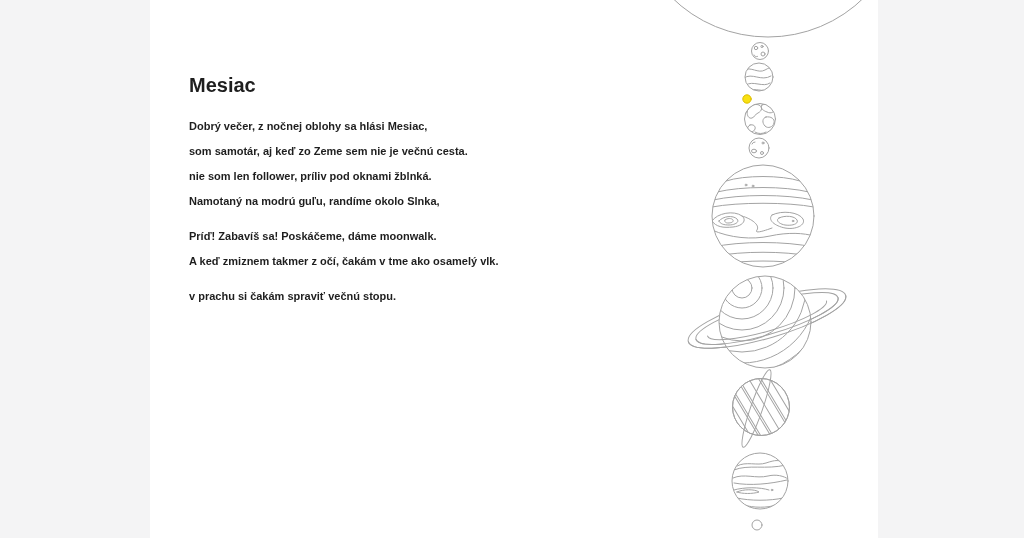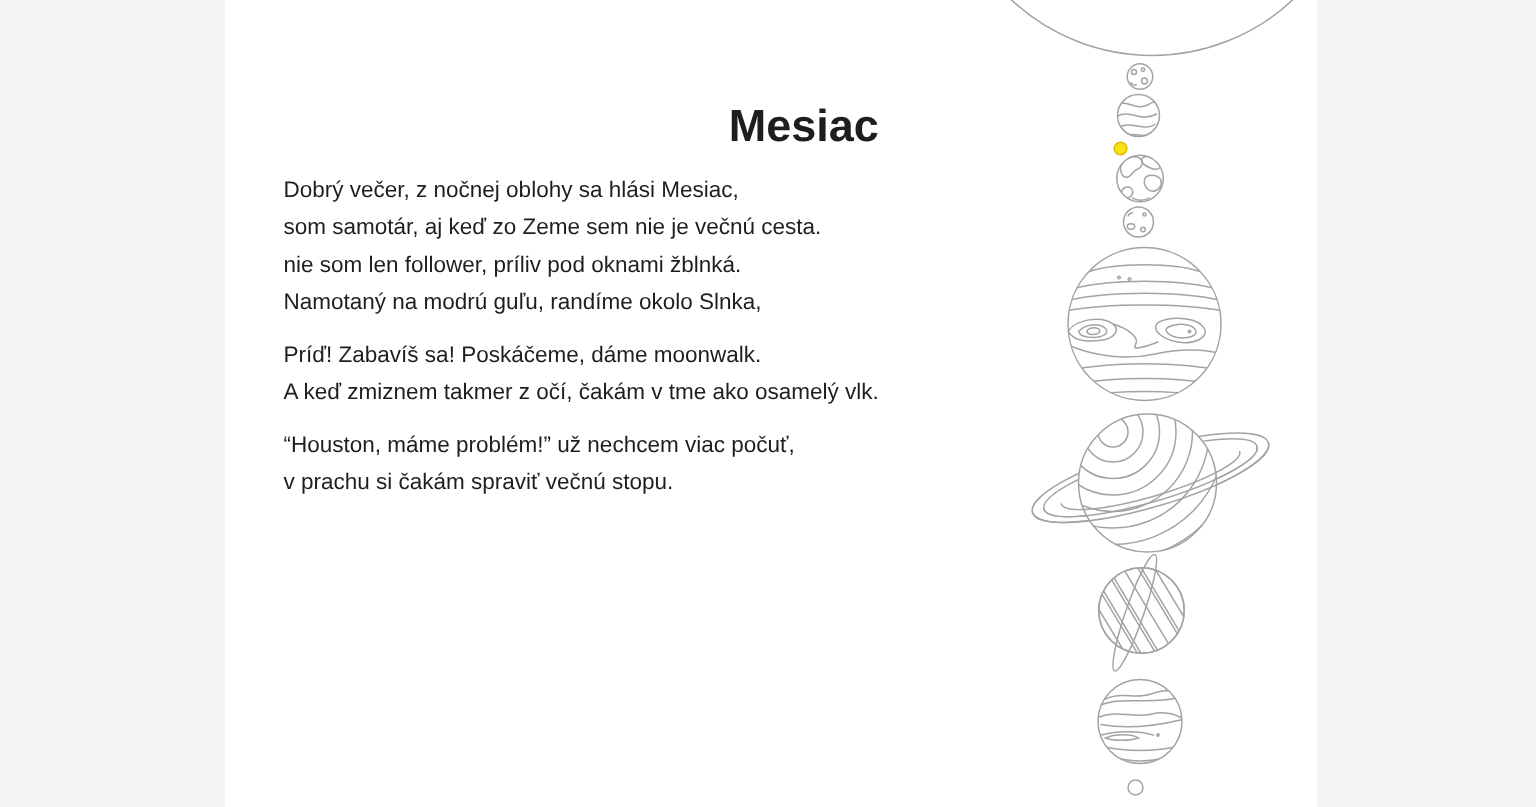--- a/index.html
+++ b/index.html
@@ -2,44 +2,43 @@
 <html style="--background: #f4f4f5; --page: #ffffff; --text: #1e1e1e; --line_art: #a3a3a3;"><head>
 <meta charset="utf-8">
 <style>
   html,body{margin:0;padding:0;background:#e9e9ea;}
   .screen{position:relative;width:1024px;height:538px;overflow:hidden;
           background:var(--background,#f4f4f5);
           font-family:"Liberation Sans", sans-serif;}
   .page{position:absolute;left:150px;top:0;width:728px;height:538px;
         background:var(--page,#ffffff);}
   .poem{position:absolute;left:39px;top:72px;color:var(--text,#1e1e1e);}
-  .poem h1{font-size:30px;line-height:26px;margin:0 0 16px 0;font-weight:bold;text-align:right;}
+  .poem h1{font-size:20px;line-height:26px;margin:0 0 16px 0;font-weight:bold;}
   .stanza{margin:0 0 10px 0;}
-  .line{font-size:15px;line-height:25px;white-space:nowrap;}
+  .line{font-size:11px;line-height:25px;white-space:nowrap;font-weight:bold;}
   svg.illustration{position:absolute;left:630px;top:0;display:block;}
 </style>
 </head>
 <body>
 
 <div class="screen">
   <div class="page">
     <div class="poem">
       <h1>Mesiac</h1>
       <div class="stanza">
         <div class="line">Dobrý večer, z nočnej oblohy sa hlási Mesiac,</div>
         <div class="line">som samotár, aj keď zo Zeme sem nie je večnú cesta.</div>
         <div class="line">nie som len follower, príliv pod oknami žblnká.</div>
         <div class="line">Namotaný na modrú guľu, randíme okolo Slnka,</div>
       </div>
       <div class="stanza">
         <div class="line">Príď! Zabavíš sa! Poskáčeme, dáme moonwalk.</div>
         <div class="line">A keď zmiznem takmer z očí, čakám v tme ako osamelý vlk.</div>
       </div>
       <div class="stanza">
-        <div class="line">“Houston, máme problém!” už nechcem viac počuť,</div>
         <div class="line">v prachu si čakám spraviť večnú stopu.</div>
       </div>
     </div>
   </div>
 
   <svg class="illustration" width="270" height="538" viewBox="630 0 270 538">
     <defs>
       <clipPath id="clipVenus">
           <circle cx="759" cy="77" r="14"></circle>
         </clipPath>

